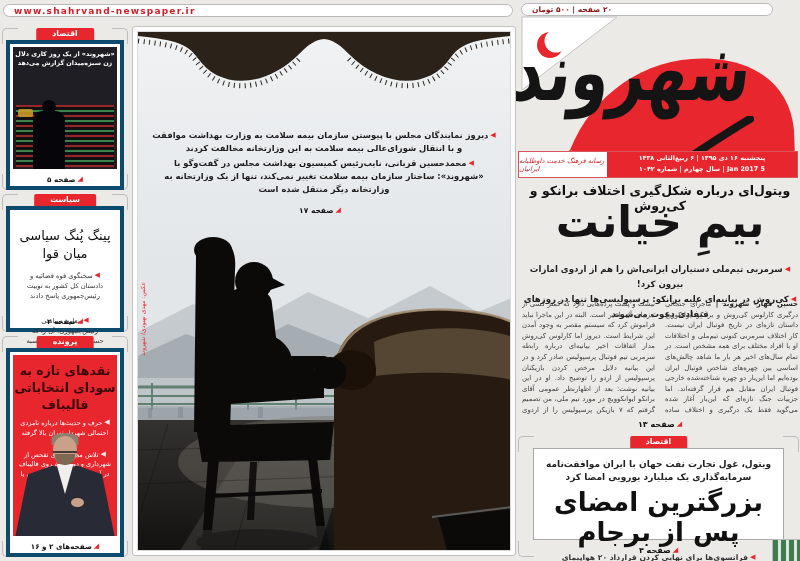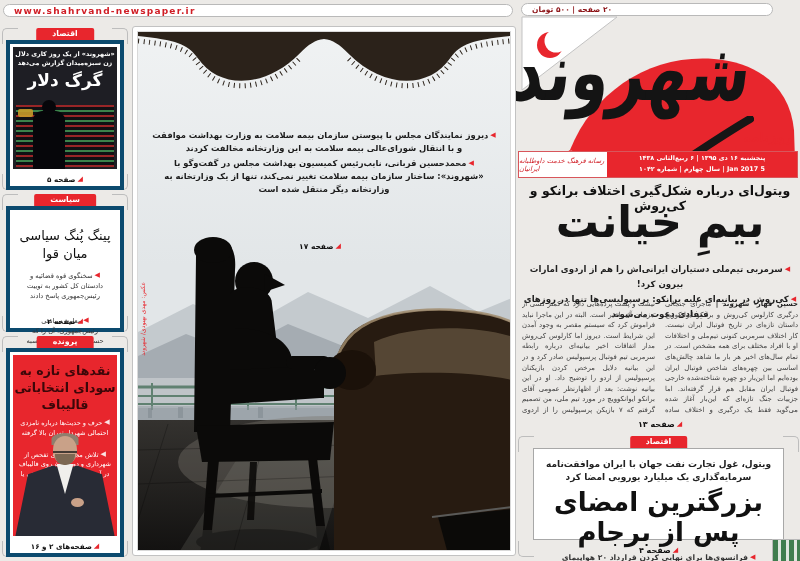--- a/index.html
+++ b/index.html
@@ -107,21 +107,21 @@
   .main-card{left:132px;top:26px;width:384px;height:530px;background:#fff;border:1px solid #c2c2c2;
              border-radius:3px;box-sizing:border-box;padding:4px;}
   .photo{position:relative;width:100%;height:100%;border:1px solid #d9d9d9;box-sizing:border-box;
          background:linear-gradient(#f0f2f3,#e2e6e8 45%);overflow:hidden;}
   .curtains{position:absolute;left:0;top:0;width:100%;}
   .main-hl{position:absolute;left:0;top:48px;width:100%;text-align:center;direction:rtl;
            color:#121212;font-size:30px;font-weight:bold;}
   .main-bullets{position:absolute;left:12px;right:12px;top:97px;direction:rtl;text-align:center;
                 color:#1c1c1c;font-size:8.4px;line-height:13px;font-weight:bold;}
   .main-bullets p{margin:0 0 2px;}
-  .main-ref{position:absolute;left:0;right:8px;top:174px;font-size:7.5px;margin-top:36px;}
+  .main-ref{position:absolute;left:0;right:8px;top:174px;font-size:7.5px;}
   .scene{position:absolute;left:0;right:0;top:188px;bottom:0;}
   .credit{position:absolute;left:1px;top:250px;color:#e8262d;font-size:6px;
           writing-mode:vertical-rl;transform:rotate(180deg);direction:rtl;opacity:.95;}
   .frag{left:772px;top:539px;width:28px;height:22px;background:repeating-linear-gradient(90deg,#3f7d4e 0 5px,#dfe6df 5px 8px);border:1px solid #b9b9b9;}
 </style>
 </head>
 <body>
 
 <div id="page">
 
@@ -271,21 +271,20 @@
     <span class="cnr c-bl"></span>
     <span class="cnr c-br"></span>
     <div class="tab">اقتصاد</div>
     <div class="sb-card">
       <div class="dollar-img">
         <div class="board"></div>
         <div class="taxi"></div>
         <div class="woman"></div>
         <div class="dollar-txt">
           <div class="dollar-kicker">«شهروند» از یک روز کاری دلال زن سبزه‌میدان گزارش می‌دهد</div>
-          <div class="dollar-hl">گرگ دلار</div>
         </div>
       </div>
       <div class="pageref sb-ref">
         <span class="mark">◢</span><span>صفحه ۵</span>
       </div>
     </div>
   </div>
 
   <div class="abs sb-wrap" style="top:194px;height:138px;">
     <span class="cnr c-tl"></span>

